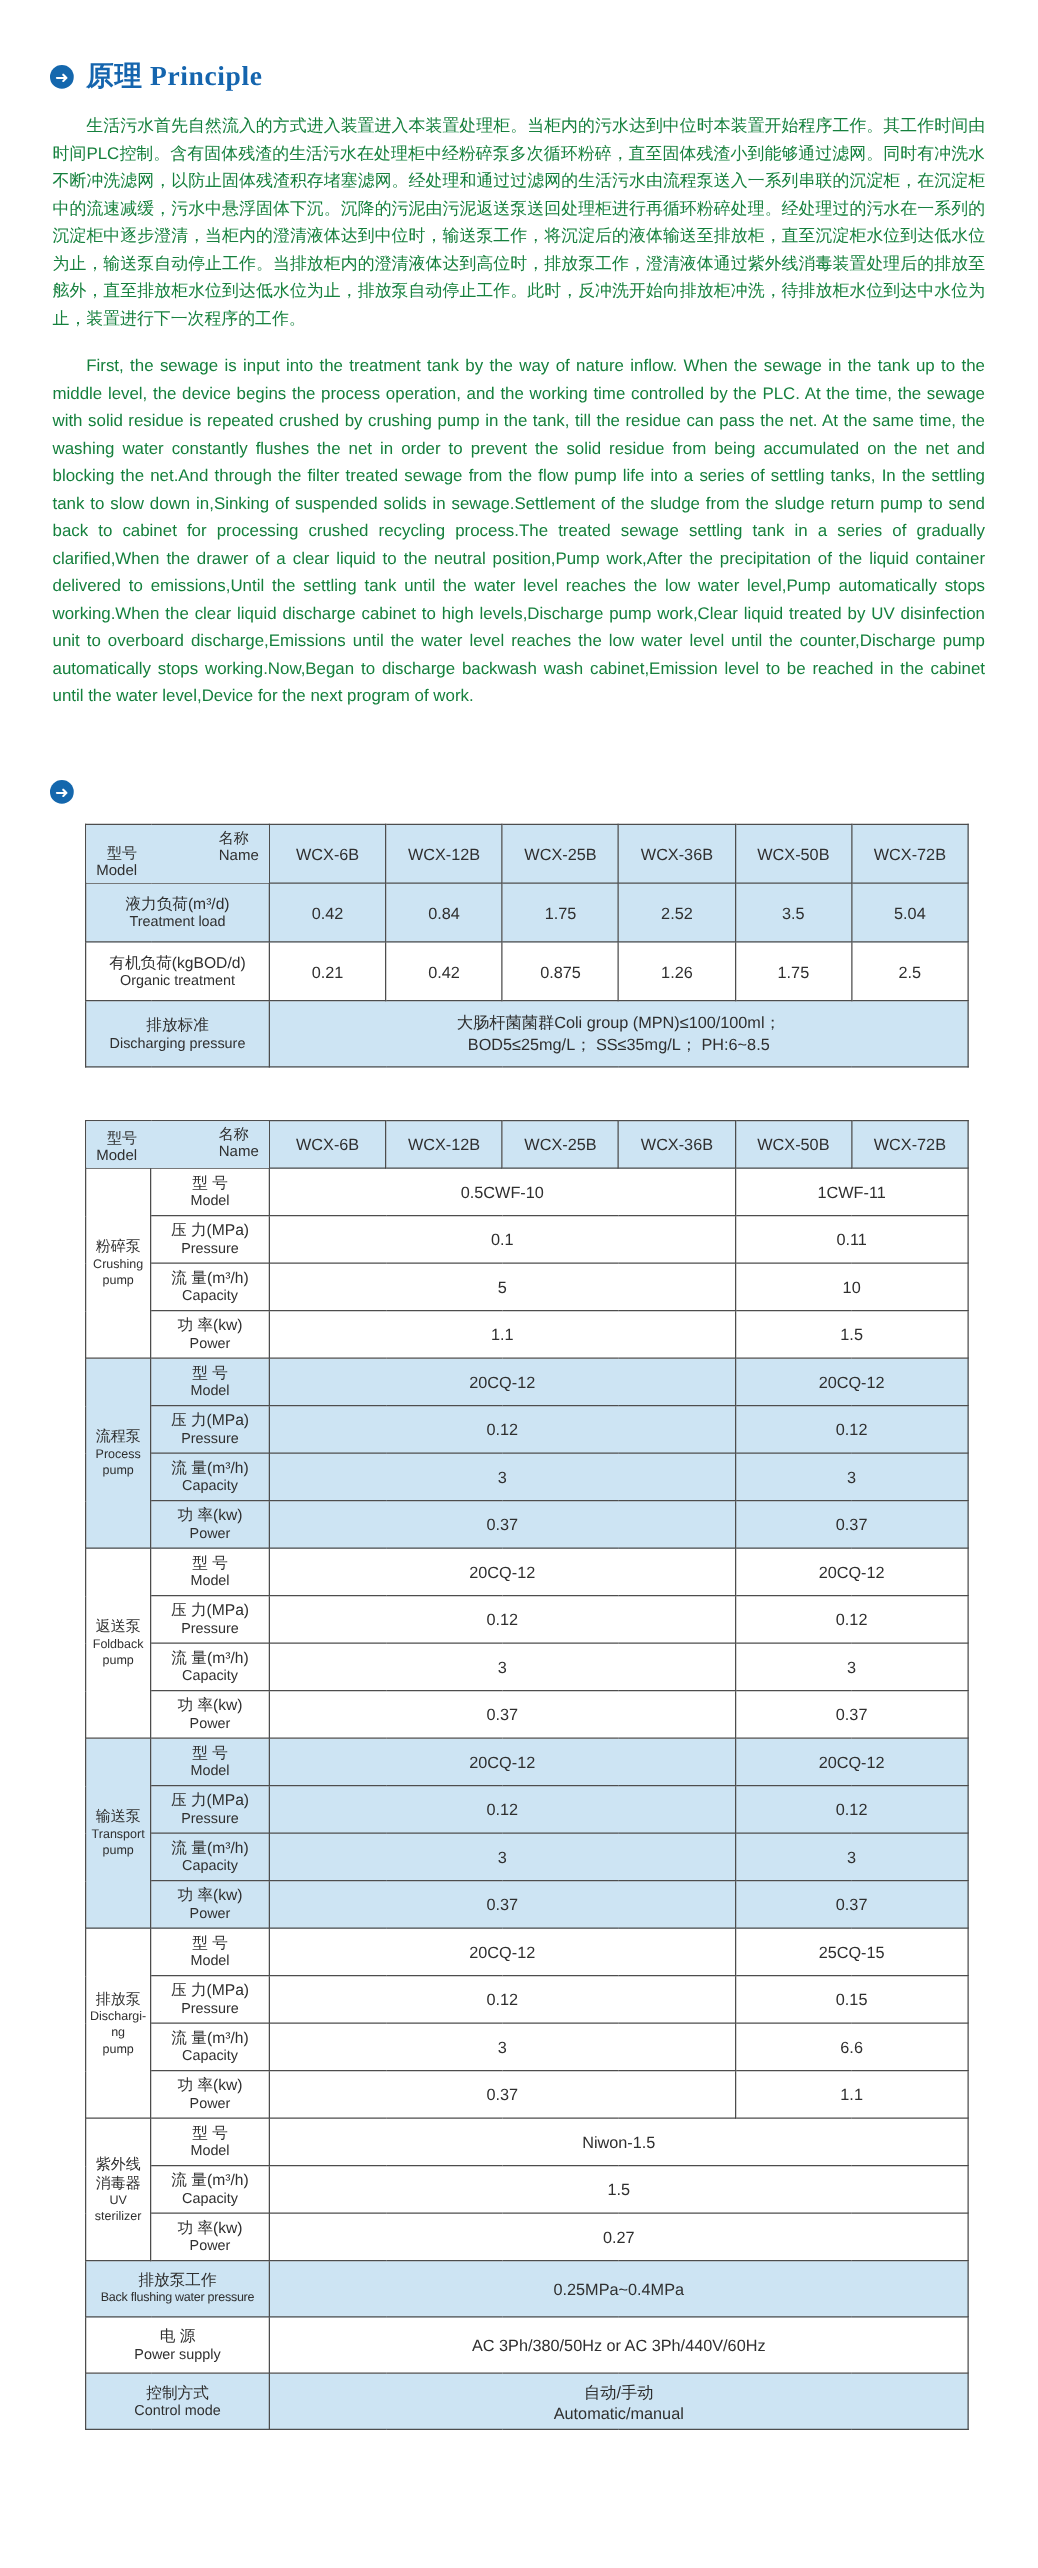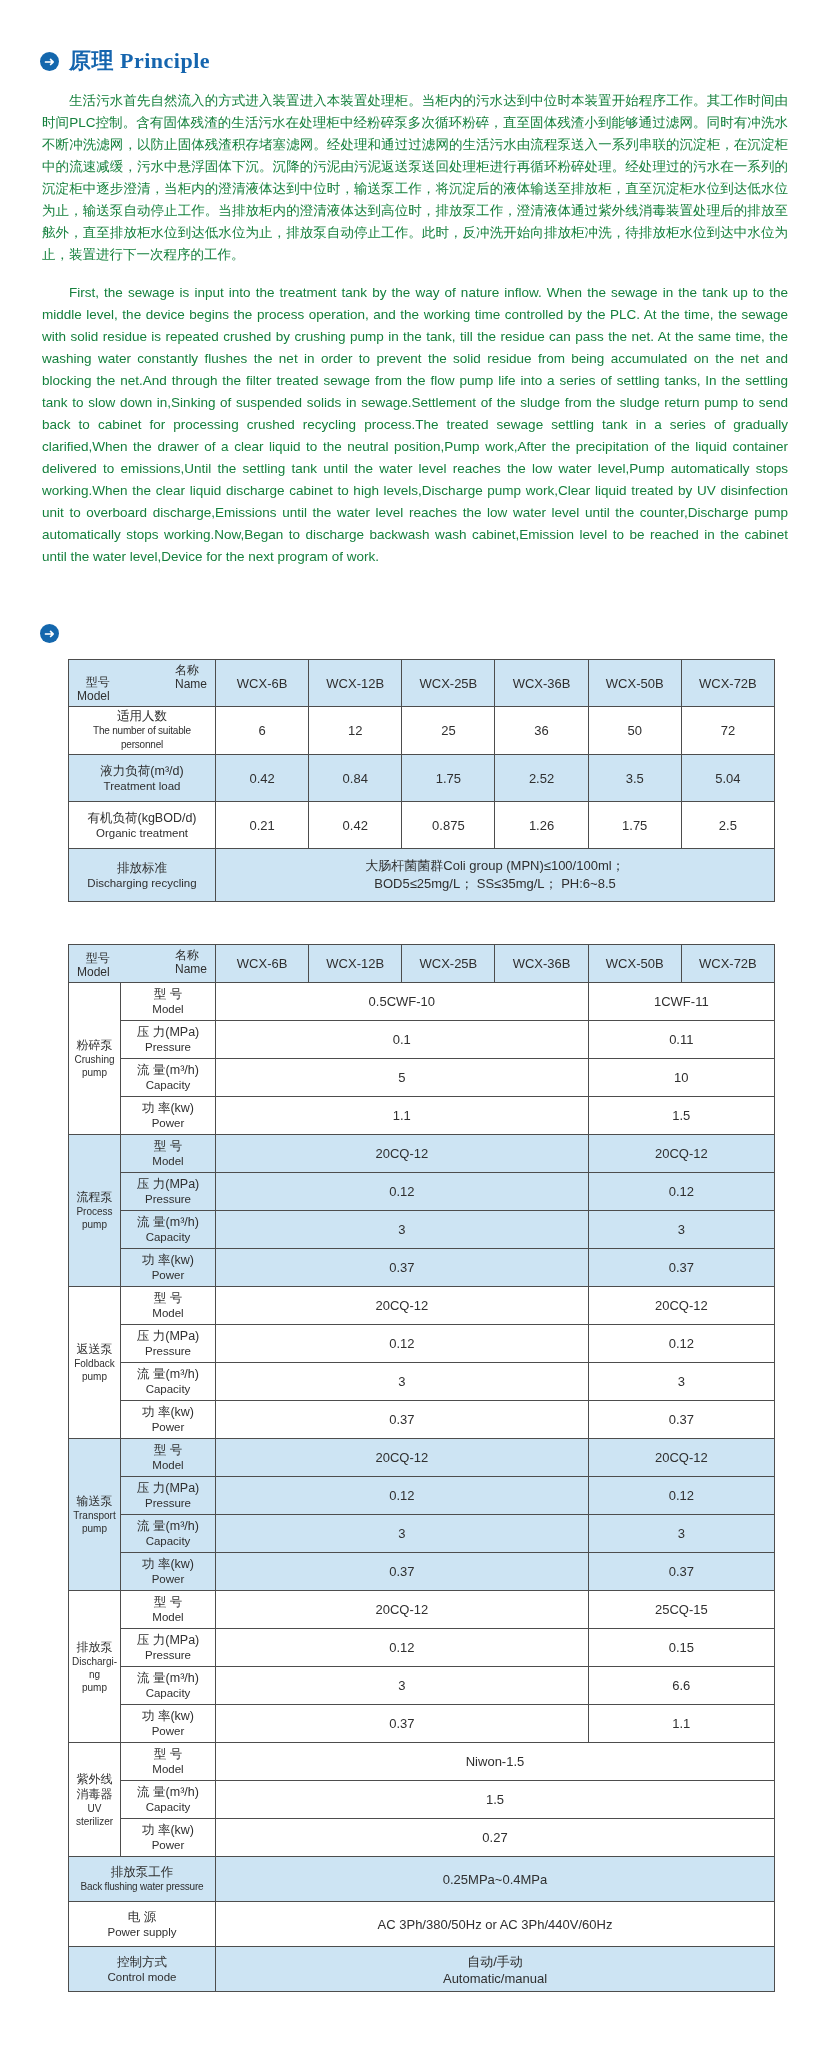--- a/index.html
+++ b/index.html
@@ -89,32 +89,20 @@
               <div>Model</div>
             </div>
           </td>
           <td class="col-h">WCX-6B</td>
           <td class="col-h">WCX-12B</td>
           <td class="col-h">WCX-25B</td>
           <td class="col-h">WCX-36B</td>
           <td class="col-h">WCX-50B</td>
           <td class="col-h">WCX-72B</td>
         </tr>
-        <tr>
-          <td colspan="2">
-            <div class="zh-line">适用人数</div>
-            <div class="en-line small">The number of suitable personnel</div>
-          </td>
-          <td class="val">6</td>
-          <td class="val">12</td>
-          <td class="val">25</td>
-          <td class="val">36</td>
-          <td class="val">50</td>
-          <td class="val">72</td>
-        </tr>
         <tr class="shade">
           <td colspan="2">
             <div class="zh-line">液力负荷(m³/d)</div>
             <div class="en-line">Treatment load</div>
           </td>
           <td class="val">0.42</td>
           <td class="val">0.84</td>
           <td class="val">1.75</td>
           <td class="val">2.52</td>
           <td class="val">3.5</td>
@@ -128,21 +116,21 @@
           <td class="val">0.21</td>
           <td class="val">0.42</td>
           <td class="val">0.875</td>
           <td class="val">1.26</td>
           <td class="val">1.75</td>
           <td class="val">2.5</td>
         </tr>
         <tr class="shade last">
           <td colspan="2">
             <div class="zh-line">排放标准</div>
-            <div class="en-line">Discharging recycling</div>
+            <div class="en-line">Discharging pressure</div>
           </td>
           <td class="val" colspan="6">
             <div>大肠杆菌菌群Coli group (MPN)≤100/100ml；</div>
             <div>BOD5≤25mg/L；  SS≤35mg/L；   PH:6~8.5</div>
           </td>
         </tr>
       </tbody>
   </table>
 
   <div class="gap-tbl"></div>

